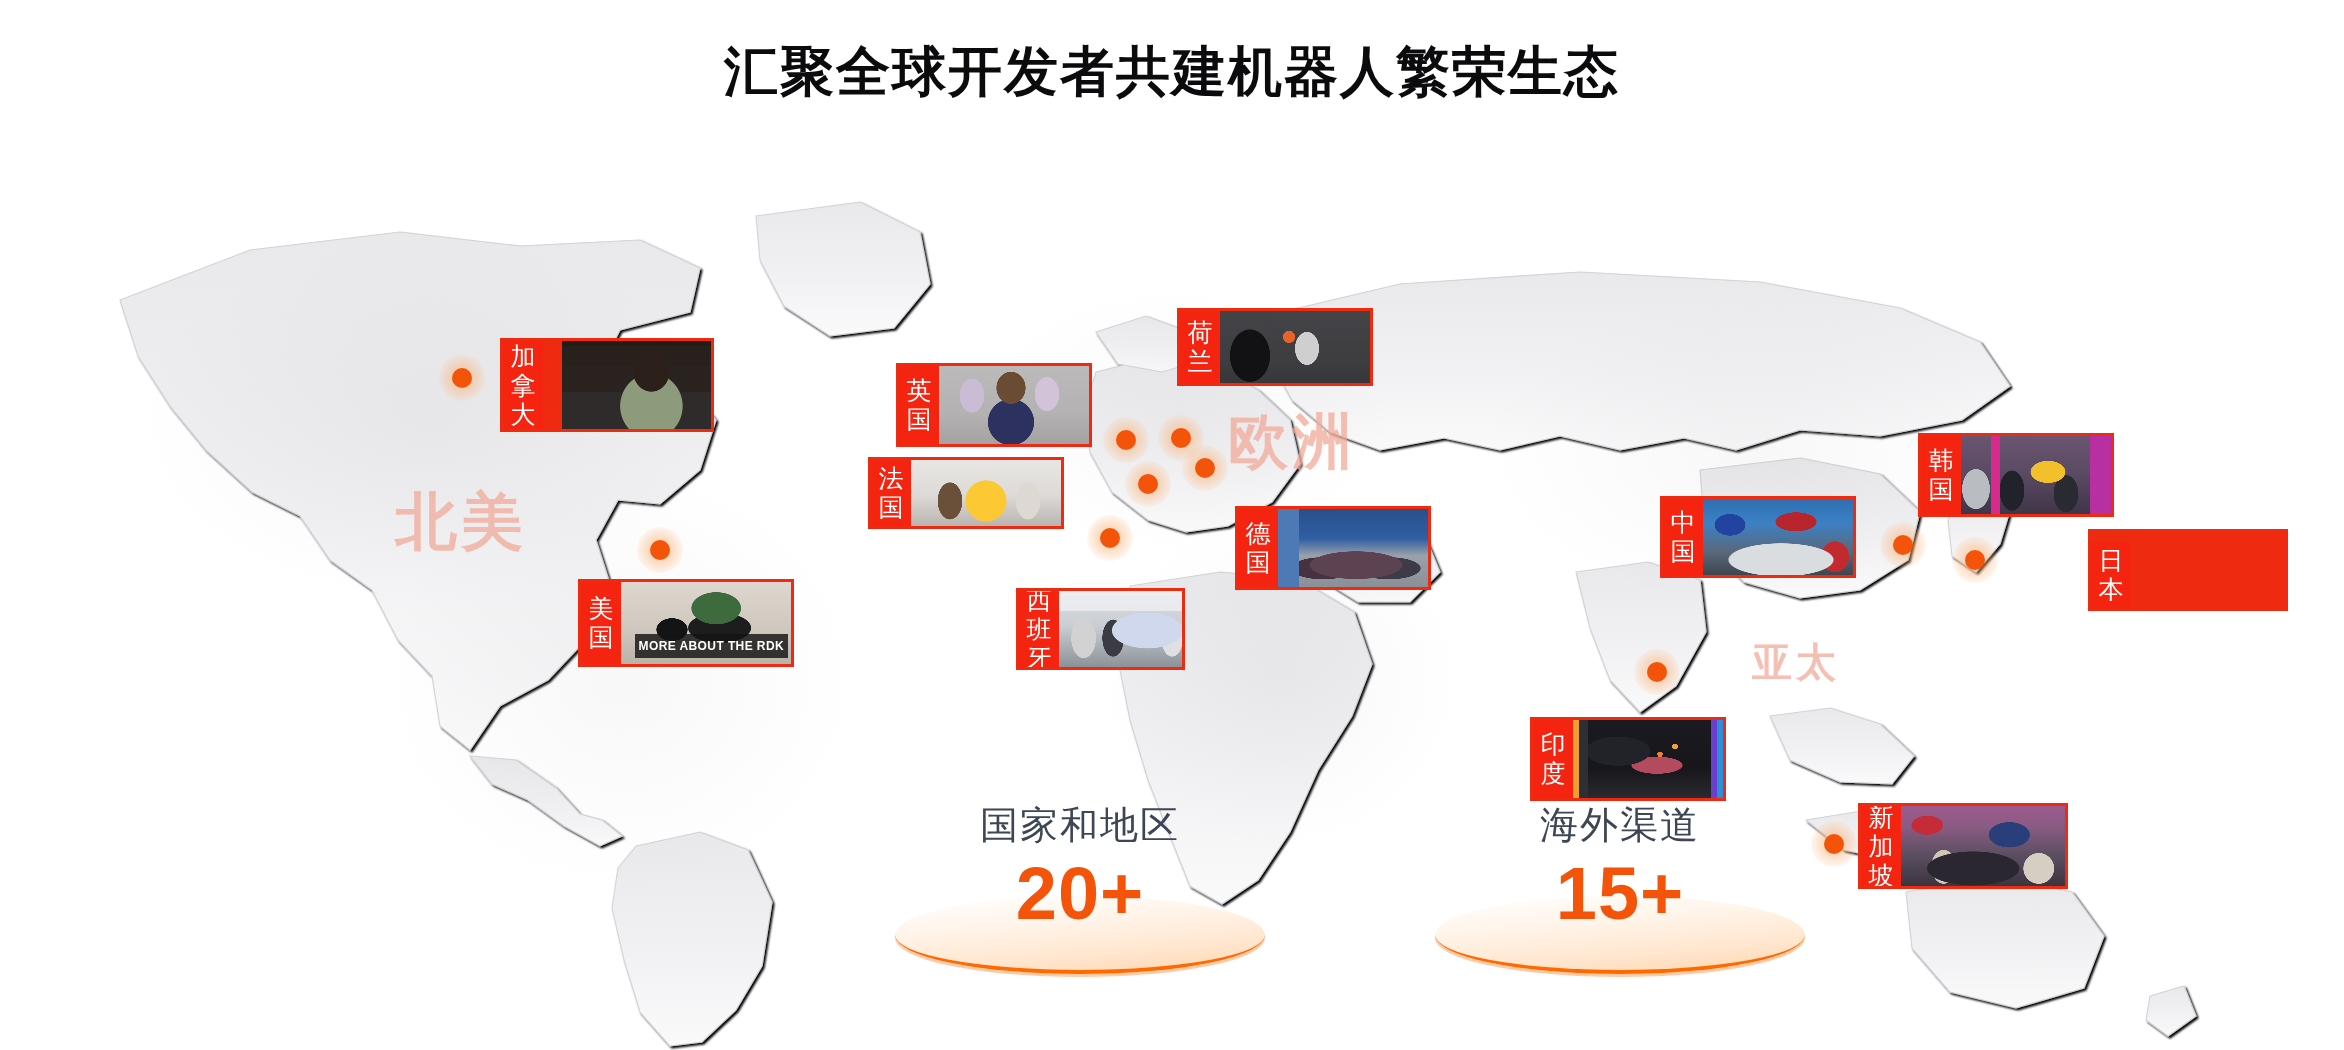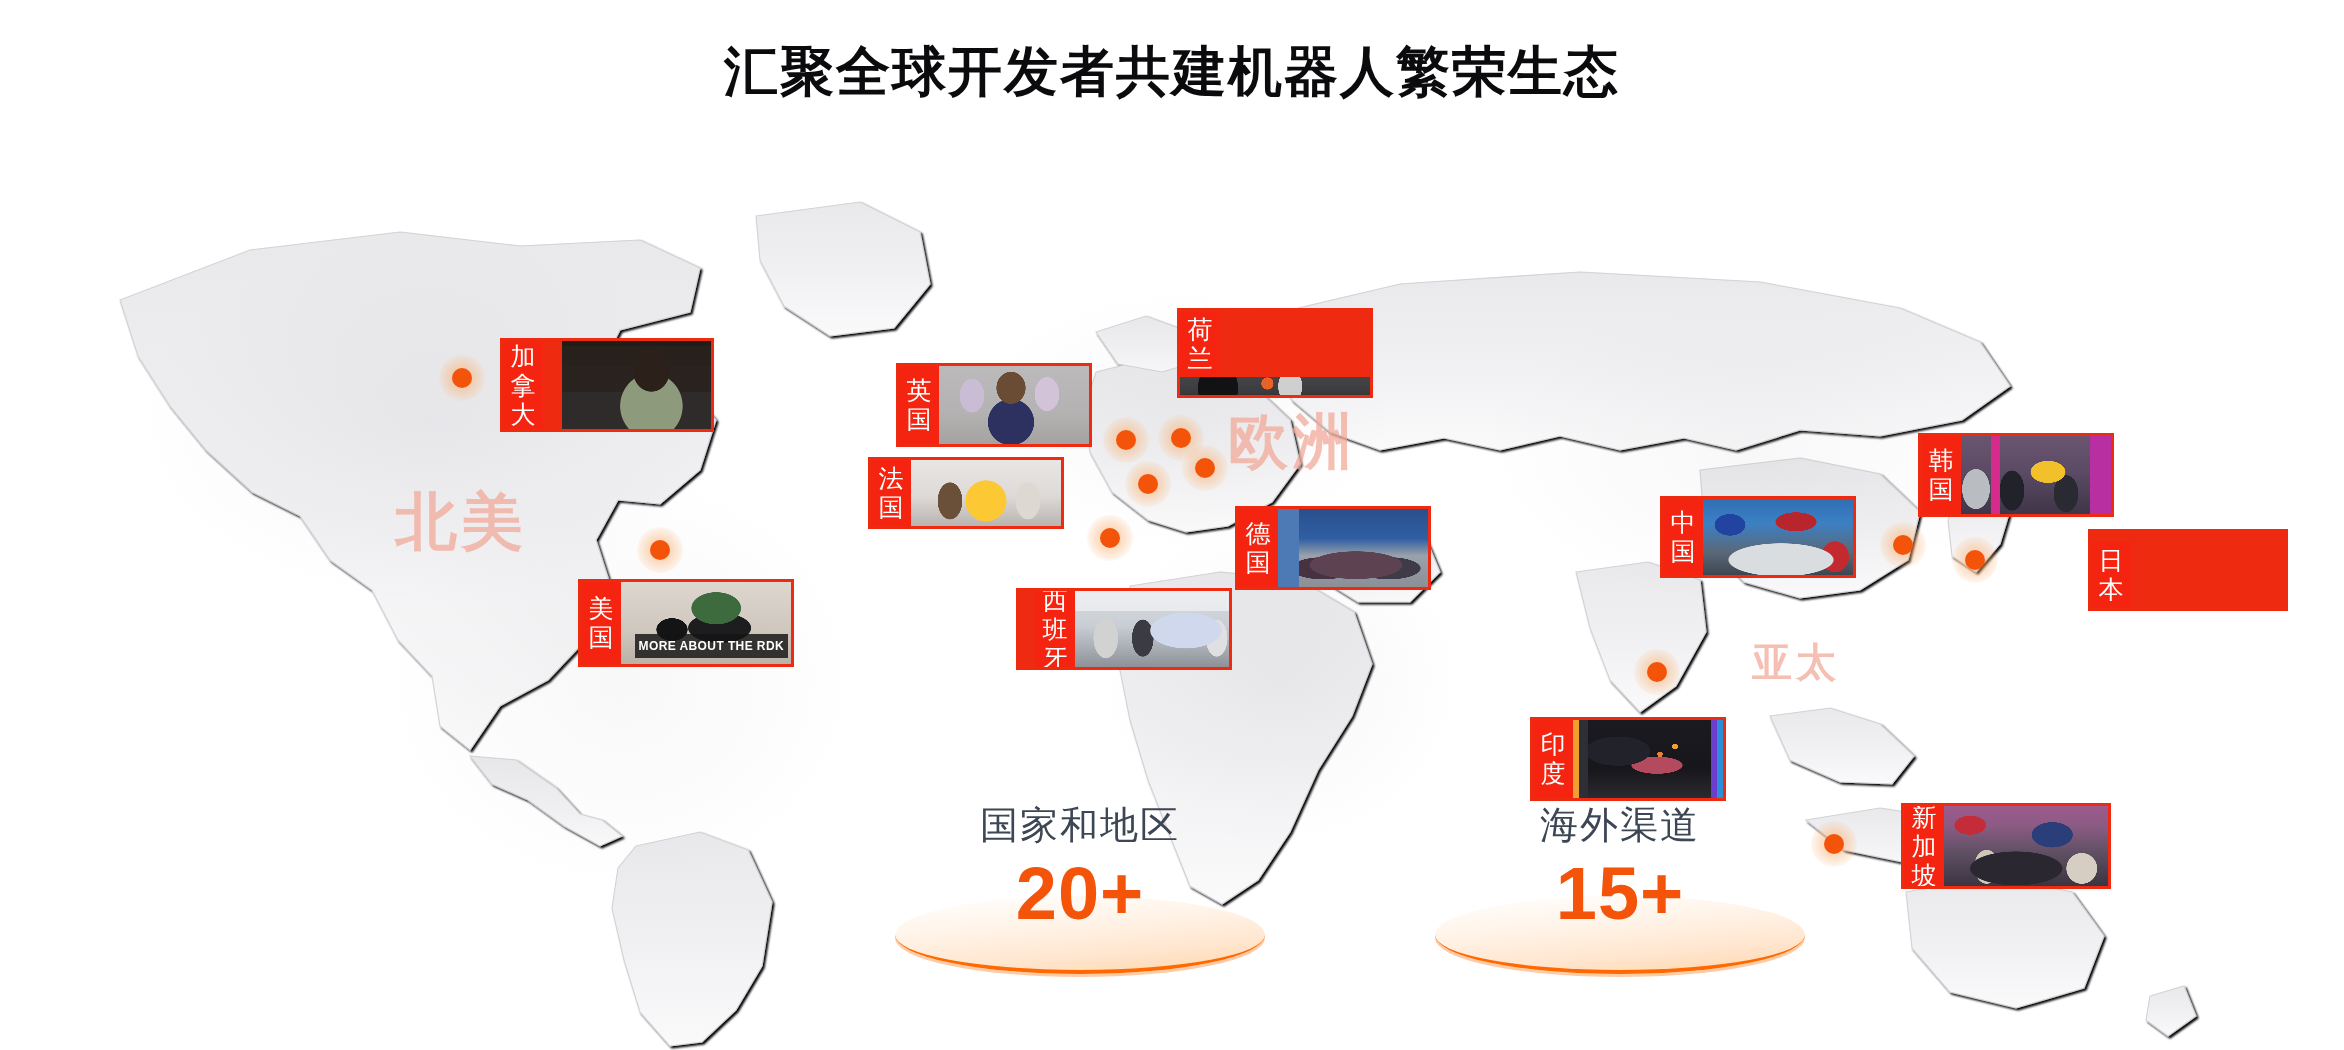--- a/index.html
+++ b/index.html
@@ -296,21 +296,21 @@
         <div class="card-label w1">法国</div>
         <div class="card-photo">
           <div class="ph" style="background:linear-gradient(180deg,#e8e6e4 0%,#ddd9d6 55%,#b9b4b0 100%);"></div>
           <div class="ph" style="background:
               radial-gradient(circle 26px at 50% 62%, #fcc833 0%, #fcc833 78%, rgba(0,0,0,0) 80%),
               radial-gradient(ellipse 16px 24px at 26% 62%, #6a5038 0%, #6a5038 76%, rgba(0,0,0,0) 78%),
               radial-gradient(ellipse 16px 24px at 78% 62%, #ddd8d2 0%, #ddd8d2 76%, rgba(0,0,0,0) 78%);"></div>
         </div>
       </div>
 
-      <div class="card" style="left:1177px;top:188px;width:196px;height:90px;flex-direction:column;">
+      <div class="card" style="left:1177px;top:188px;width:196px;height:78px;">
         <div class="card-label w1">荷兰</div>
         <div class="card-photo">
           <div class="ph" style="background:linear-gradient(180deg,#2b2b2f 0%,#232327 70%,#1b1b1f 100%);"></div>
           <div class="ph" style="background:
               radial-gradient(ellipse 26px 34px at 20% 62%, #121214 0%, #121214 76%, rgba(0,0,0,0) 78%),
               radial-gradient(ellipse 16px 22px at 58% 52%, #cfcfcf 0%, #cfcfcf 74%, rgba(0,0,0,0) 76%),
               radial-gradient(circle 7px at 46% 36%, #e8632a 0%, #e8632a 85%, rgba(0,0,0,0) 88%),
               linear-gradient(180deg, rgba(200,200,200,.16) 80%, rgba(200,200,200,.16) 100%);"></div>
         </div>
       </div>
@@ -320,21 +320,21 @@
         <div class="card-photo">
           <div class="ph" style="background:linear-gradient(180deg,#2a4f8c 0%,#2f5fa3 38%,#9aa1ab 60%,#8b8f96 100%);"></div>
           <div class="ph" style="background:
               linear-gradient(90deg,#4d7ab5 0 14%, rgba(0,0,0,0) 14%),
               radial-gradient(ellipse 60px 18px at 52% 72%, #5d4352 0%, #5d4352 76%, rgba(0,0,0,0) 78%),
               radial-gradient(ellipse 40px 14px at 30% 76%, #463241 0%, #463241 78%, rgba(0,0,0,0) 80%),
               radial-gradient(ellipse 40px 14px at 74% 76%, #3e3a48 0%, #3e3a48 78%, rgba(0,0,0,0) 80%);"></div>
         </div>
       </div>
 
-      <div class="card" style="left:1016px;top:468px;width:216px;height:82px;padding-left:16px;">
+      <div class="card" style="left:1016px;top:468px;width:169px;height:82px;">
         <div class="card-label w1">西班牙</div>
         <div class="card-photo">
           <div class="ph" style="background:linear-gradient(180deg,#d9dde2 0%,#c9ced4 46%,#8d9298 100%);"></div>
           <div class="ph" style="background:
               linear-gradient(180deg, rgba(255,255,255,.5) 0 26%, rgba(0,0,0,0) 26%),
               radial-gradient(ellipse 44px 22px at 72% 52%, #cfd8ec 0%, #cfd8ec 80%, rgba(0,0,0,0) 82%),
               radial-gradient(ellipse 16px 26px at 20% 62%, #d2d2d2 0%, #d2d2d2 76%, rgba(0,0,0,0) 78%),
               radial-gradient(ellipse 14px 24px at 44% 62%, #3b3b44 0%, #3b3b44 76%, rgba(0,0,0,0) 78%),
               radial-gradient(ellipse 14px 24px at 92% 62%, #e0e0e2 0%, #e0e0e2 76%, rgba(0,0,0,0) 78%);"></div>
         </div>
@@ -385,21 +385,21 @@
           <div class="ph" style="background:
               linear-gradient(90deg,#f0a030 0 4%, #2e2e36 4% 10%, rgba(0,0,0,0) 10%),
               linear-gradient(90deg, rgba(0,0,0,0) 0 92%, #6a3fd0 92% 96%, #2a8fd8 96% 100%),
               radial-gradient(ellipse 40px 18px at 30% 40%, #22222a 0%, #22222a 80%, rgba(0,0,0,0) 82%),
               radial-gradient(circle 3px at 58% 44%, #f08030 0%, #f08030 90%, rgba(0,0,0,0) 92%),
               radial-gradient(circle 3px at 68% 34%, #f0a030 0%, #f0a030 90%, rgba(0,0,0,0) 92%),
               radial-gradient(ellipse 36px 12px at 56% 58%, #b34a5e 0%, #b34a5e 70%, rgba(0,0,0,0) 72%);"></div>
         </div>
       </div>
 
-      <div class="card" style="left:1858px;top:683px;width:210px;height:86px;margin-left:43px;">
+      <div class="card" style="left:1858px;top:683px;width:210px;height:86px;">
         <div class="card-label w1">新加坡</div>
         <div class="card-photo">
           <div class="ph" style="background:linear-gradient(180deg,#9e5a8e 0%,#8a5b83 26%,#5d4f62 60%,#3b3440 100%);"></div>
           <div class="ph" style="background:
               radial-gradient(ellipse 20px 12px at 16% 24%, #c42c3a 0%, #c42c3a 78%, rgba(0,0,0,0) 80%),
               radial-gradient(ellipse 26px 16px at 66% 36%, #2a3f7a 0%, #2a3f7a 78%, rgba(0,0,0,0) 80%),
               radial-gradient(ellipse 60px 22px at 44% 78%, #2b2730 0%, #2b2730 76%, rgba(0,0,0,0) 78%),
               radial-gradient(ellipse 20px 20px at 84% 78%, #d6cec2 0%, #d6cec2 76%, rgba(0,0,0,0) 78%),
               radial-gradient(ellipse 16px 22px at 26% 76%, #cfc5b8 0%, #cfc5b8 76%, rgba(0,0,0,0) 78%);"></div>
         </div>

